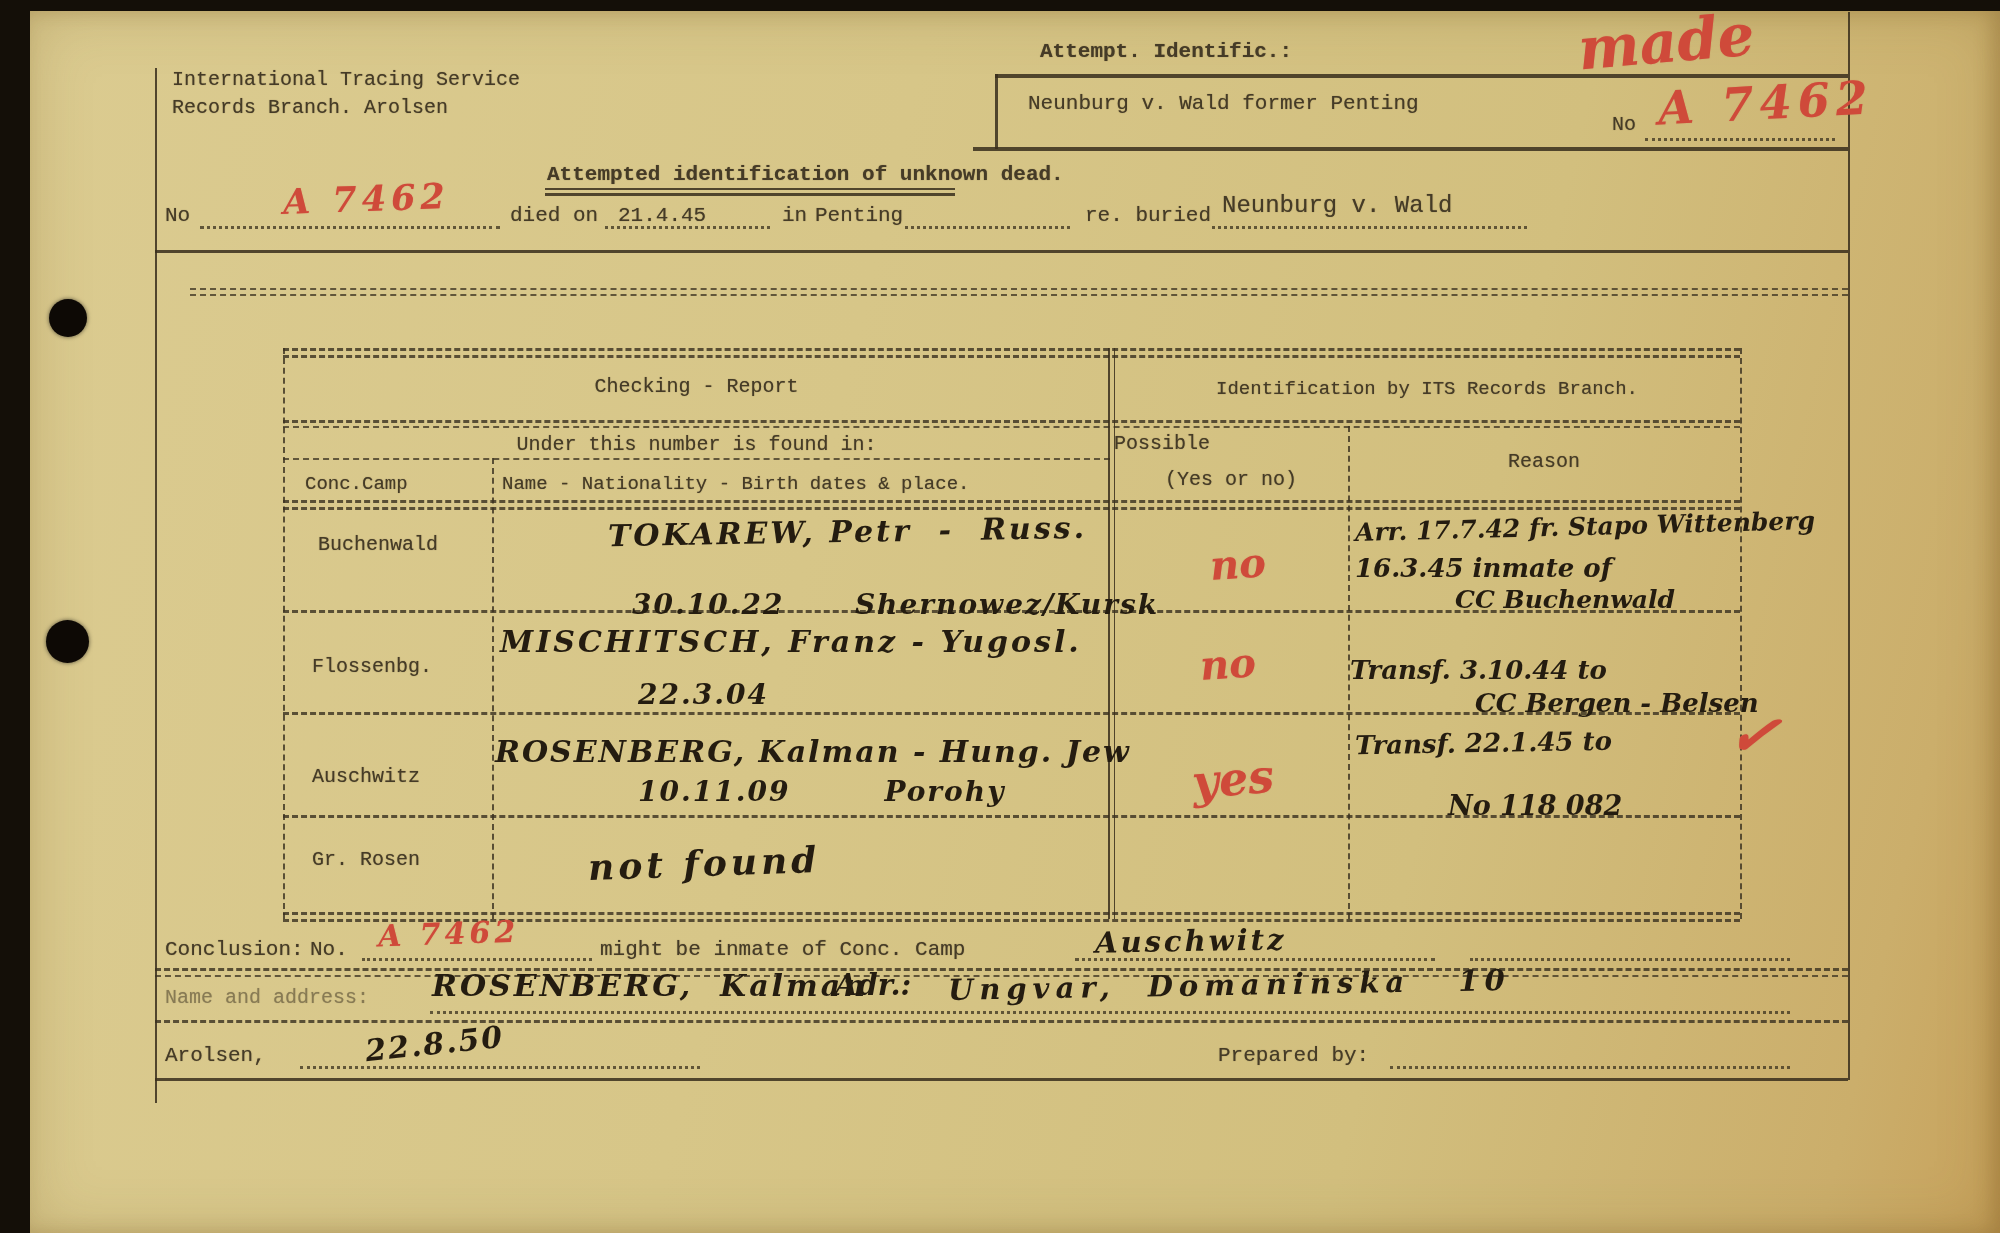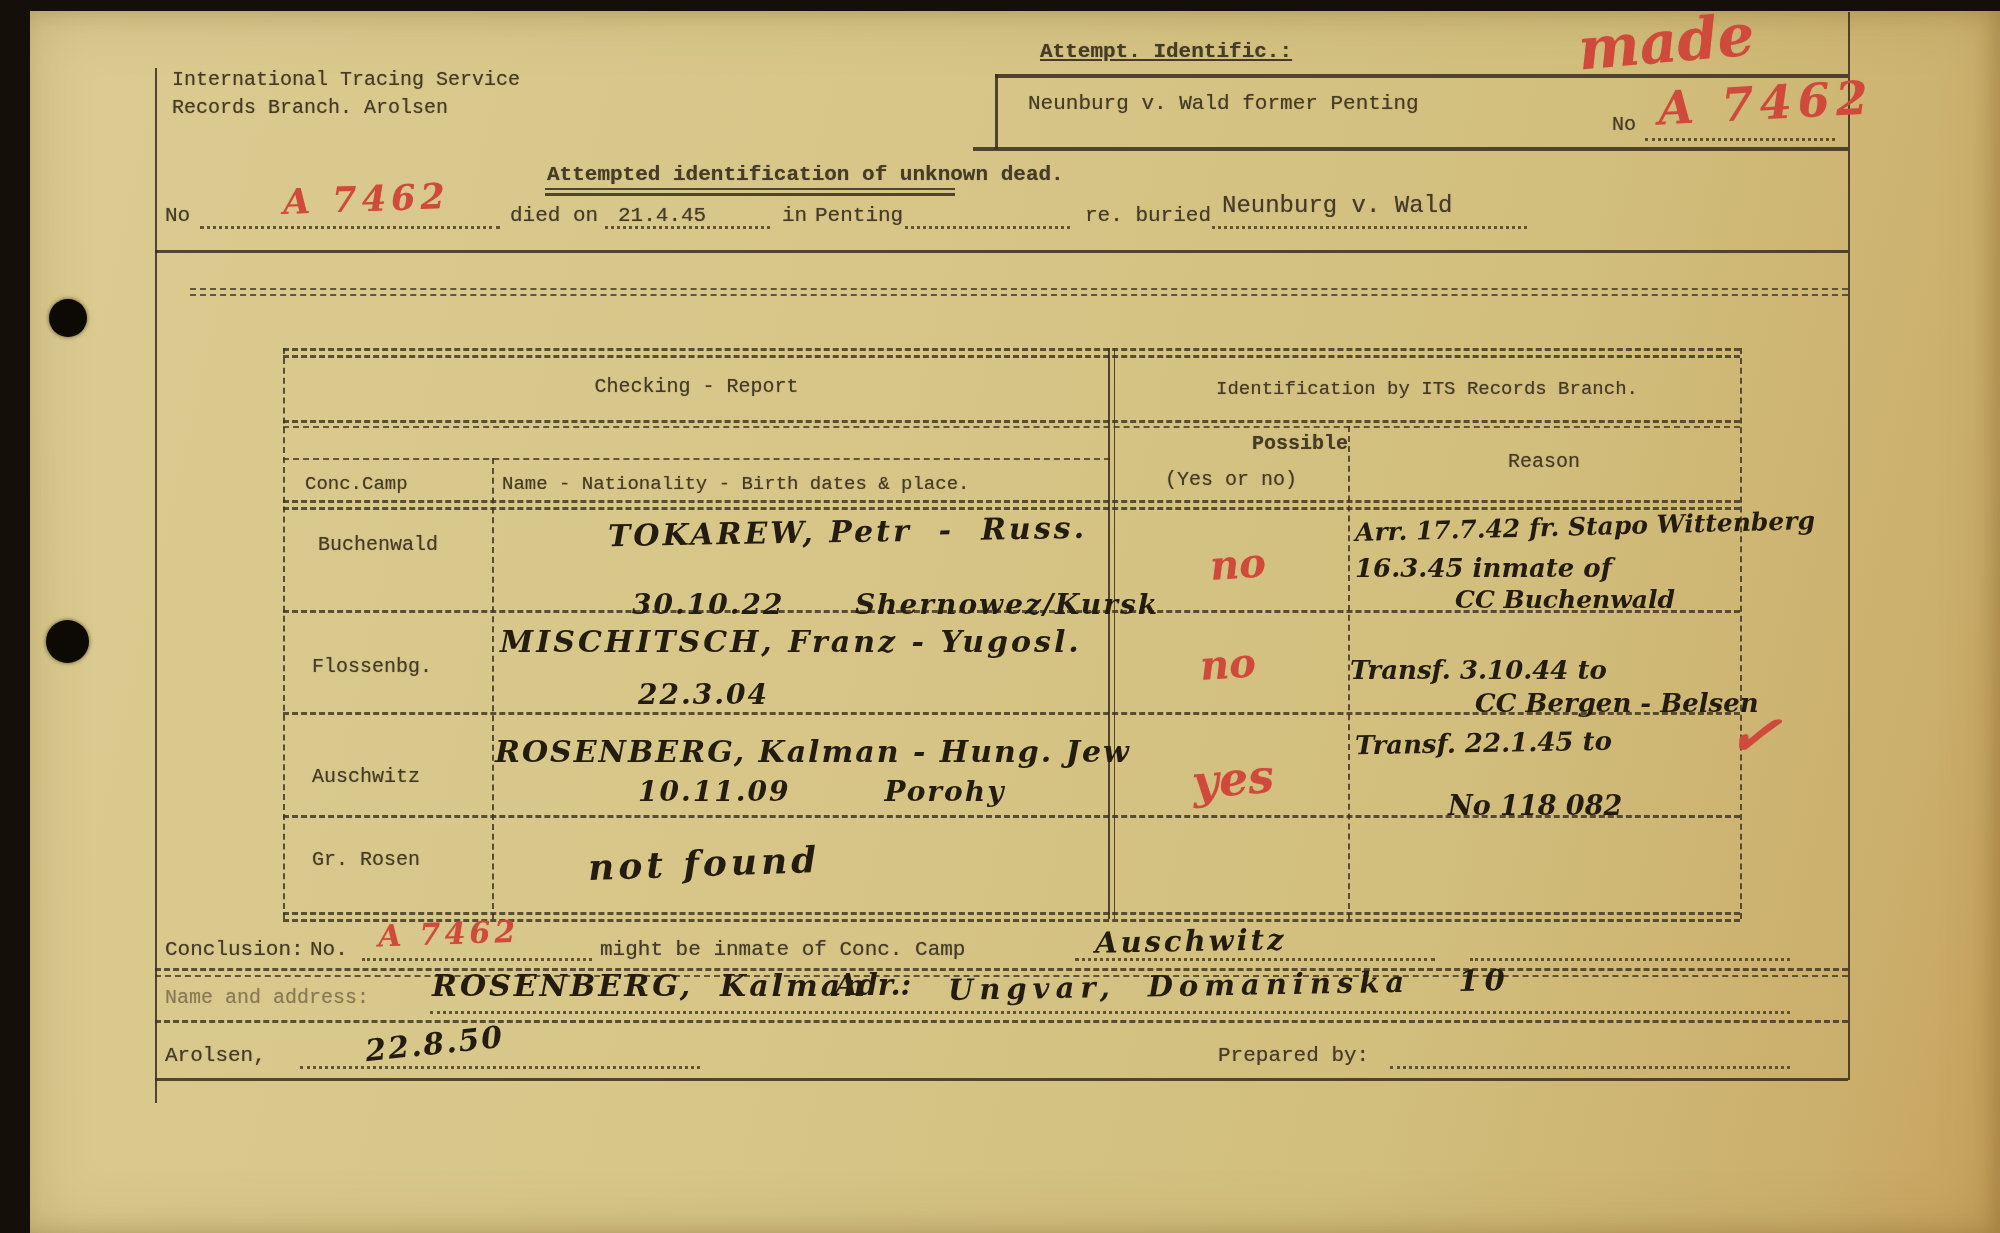--- a/index.html
+++ b/index.html
@@ -29,21 +29,21 @@
 
   <div class="hole" style="left:49px;top:299px;width:38px;height:38px;"></div>
   <div class="hole" style="left:46px;top:620px;width:43px;height:43px;"></div>
 
   <div class="vsol" style="left:155px;top:68px;height:1035px;"></div>
   <div class="vsol" style="left:1848px;top:12px;height:1068px;"></div>
 
   <div class="t" style="left:172px;top:66px;font-size:20px;line-height:28px;">International Tracing Service</div>
   <div class="t" style="left:172px;top:94px;font-size:20px;line-height:28px;">Records Branch. Arolsen</div>
 
-  <div class="t" style="left:1040px;top:40px;font-size:21px;font-weight:bold;text-decoration:underline;">Attempt. Identific.:</div>
+  <div class="t" style="left:1040px;top:40px;font-size:21px;font-weight:bold;">Attempt. Identific.:</div>
   <div class="hw red" style="left:1578px;top:8px;font-size:58px;transform:rotate(-5deg);">made</div>
 
   <div class="hl" style="left:995px;top:74px;width:853px;height:4px;"></div>
   <div class="hl" style="left:973px;top:147px;width:875px;height:4px;"></div>
   <div class="hl" style="left:995px;top:74px;width:3px;height:75px;"></div>
   <div class="t" style="left:1028px;top:92px;font-size:21px;">Neunburg v. Wald former Penting</div>
   <div class="t" style="left:1612px;top:113px;font-size:20px;">No</div>
   <div class="dots" style="left:1645px;top:138px;width:190px;"></div>
   <div class="hw red" style="left:1658px;top:76px;font-size:46px;letter-spacing:6px;transform:rotate(-3deg);">A 7462</div>
 
@@ -82,23 +82,24 @@
   <div class="dash" style="left:283px;top:919px;width:1457px;"></div>
   <div class="vdash" style="left:283px;top:348px;height:571px;"></div>
   <div class="vdash" style="left:492px;top:458px;height:461px;"></div>
   <div class="vsol" style="left:1108px;top:348px;height:571px;"></div>
   <div class="vsol" style="left:1114px;top:348px;height:571px;width:1px;"></div>
   <div class="vdash" style="left:1348px;top:426px;height:493px;"></div>
   <div class="vdash" style="left:1740px;top:348px;height:571px;"></div>
 
   <div class="t" style="left:283px;top:375px;width:827px;text-align:center;font-size:20px;">Checking - Report</div>
   <div class="t" style="left:1114px;top:378px;width:626px;text-align:center;font-size:19px;">Identification by ITS Records Branch.</div>
+  <div class="t" style="left:283px;top:433px;width:827px;text-align:center;font-size:20px;">Under this number is found in:</div>
   <div class="t" style="left:305px;top:473px;font-size:19px;">Conc.Camp</div>
   <div class="t" style="left:502px;top:473px;font-size:19px;">Name - Nationality - Birth dates &amp; place.</div>
-  <div class="t" style="left:1114px;top:432px;width:234px;text-align:right;font-size:20px;font-weight:bold;">Possible</div>
+  <div class="t" style="left:1114px;top:432px;width:234px;text-align:left;font-size:20px;">Possible</div>
   <div class="t" style="left:1114px;top:468px;width:234px;text-align:center;font-size:20px;">(Yes or no)</div>
   <div class="t" style="left:1348px;top:450px;width:392px;text-align:center;font-size:20px;">Reason</div>
 
   <div class="t" style="left:318px;top:533px;font-size:20px;">Buchenwald</div>
   <div class="hw" style="left:608px;top:514px;font-size:30px;letter-spacing:3px;transform:rotate(-1deg);">TOKAREW, Petr  -  Russ.</div>
   <div class="hw" style="left:632px;top:572px;font-size:28px;letter-spacing:2px;margin-top:16px;">30.10.22      Shernowez/Kursk</div>
   <div class="hw red" style="left:1210px;top:540px;font-size:40px;transform:rotate(-4deg);">no</div>
   <div class="hw" style="left:1355px;top:512px;font-size:25px;transform:rotate(-1.5deg);">Arr. 17.7.42 fr. Stapo Wittenberg</div>
   <div class="hw" style="left:1355px;top:553px;font-size:26px;">16.3.45 inmate of</div>
   <div class="hw" style="left:1455px;top:585px;font-size:25px;">CC Buchenwald</div>

